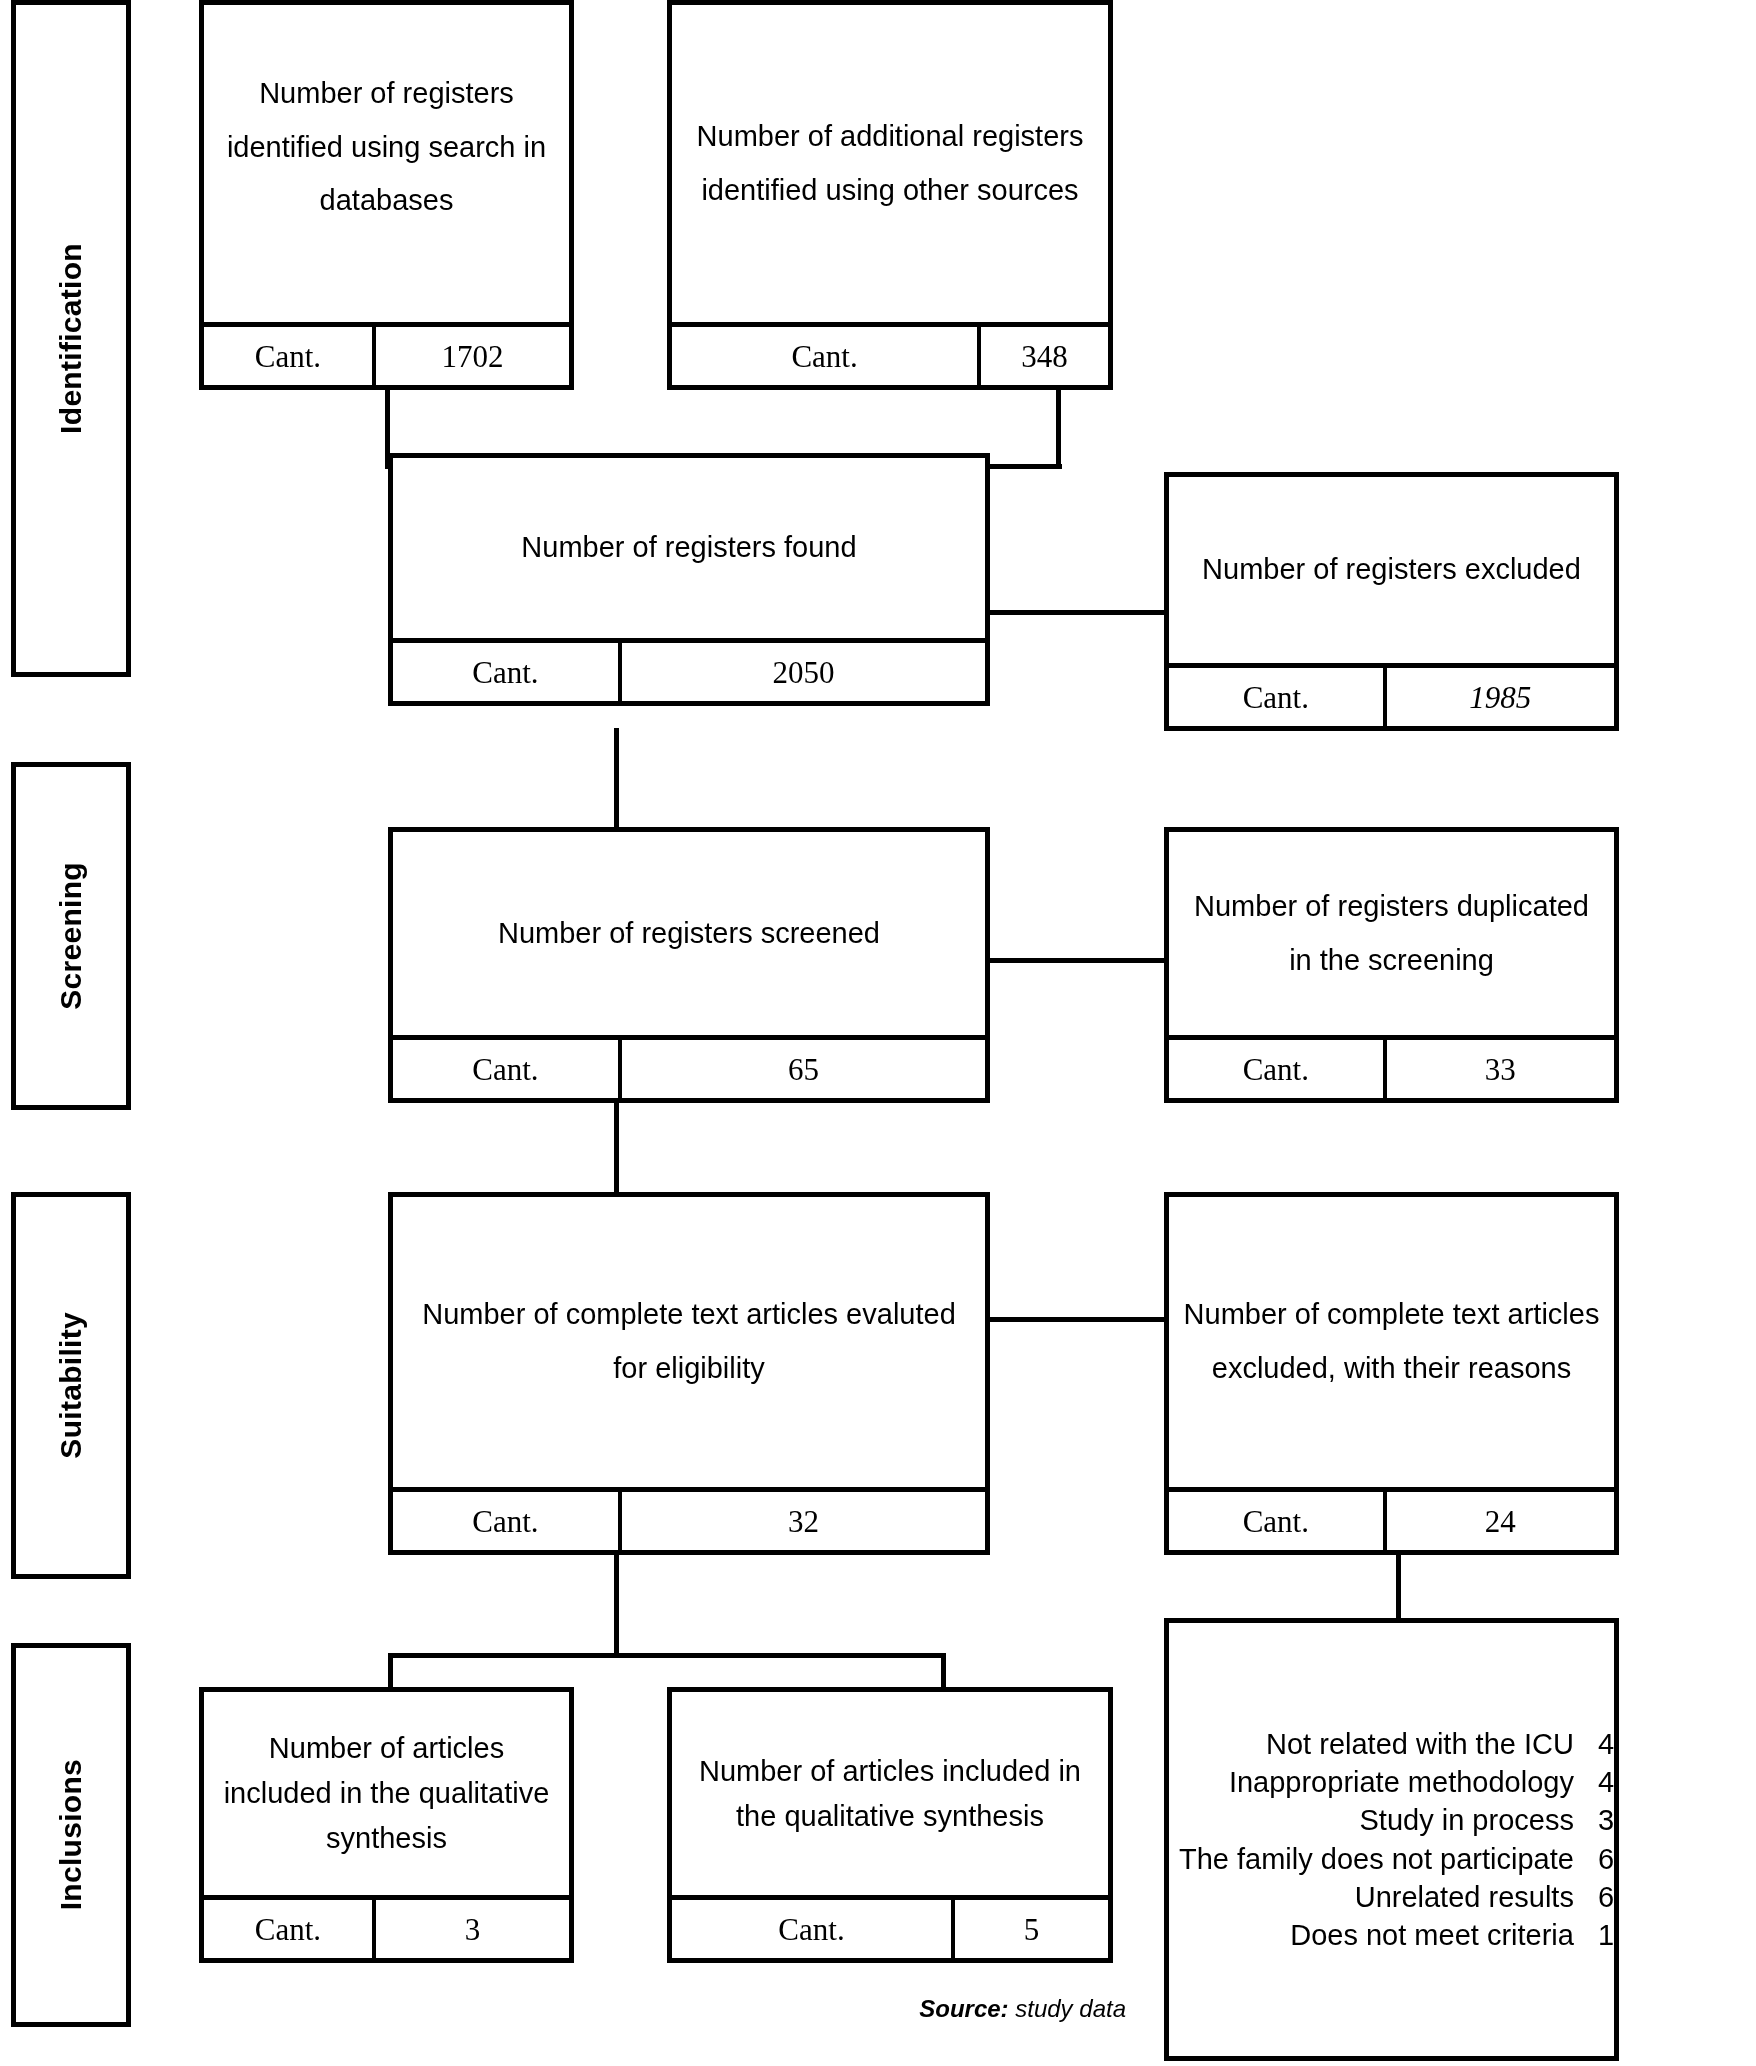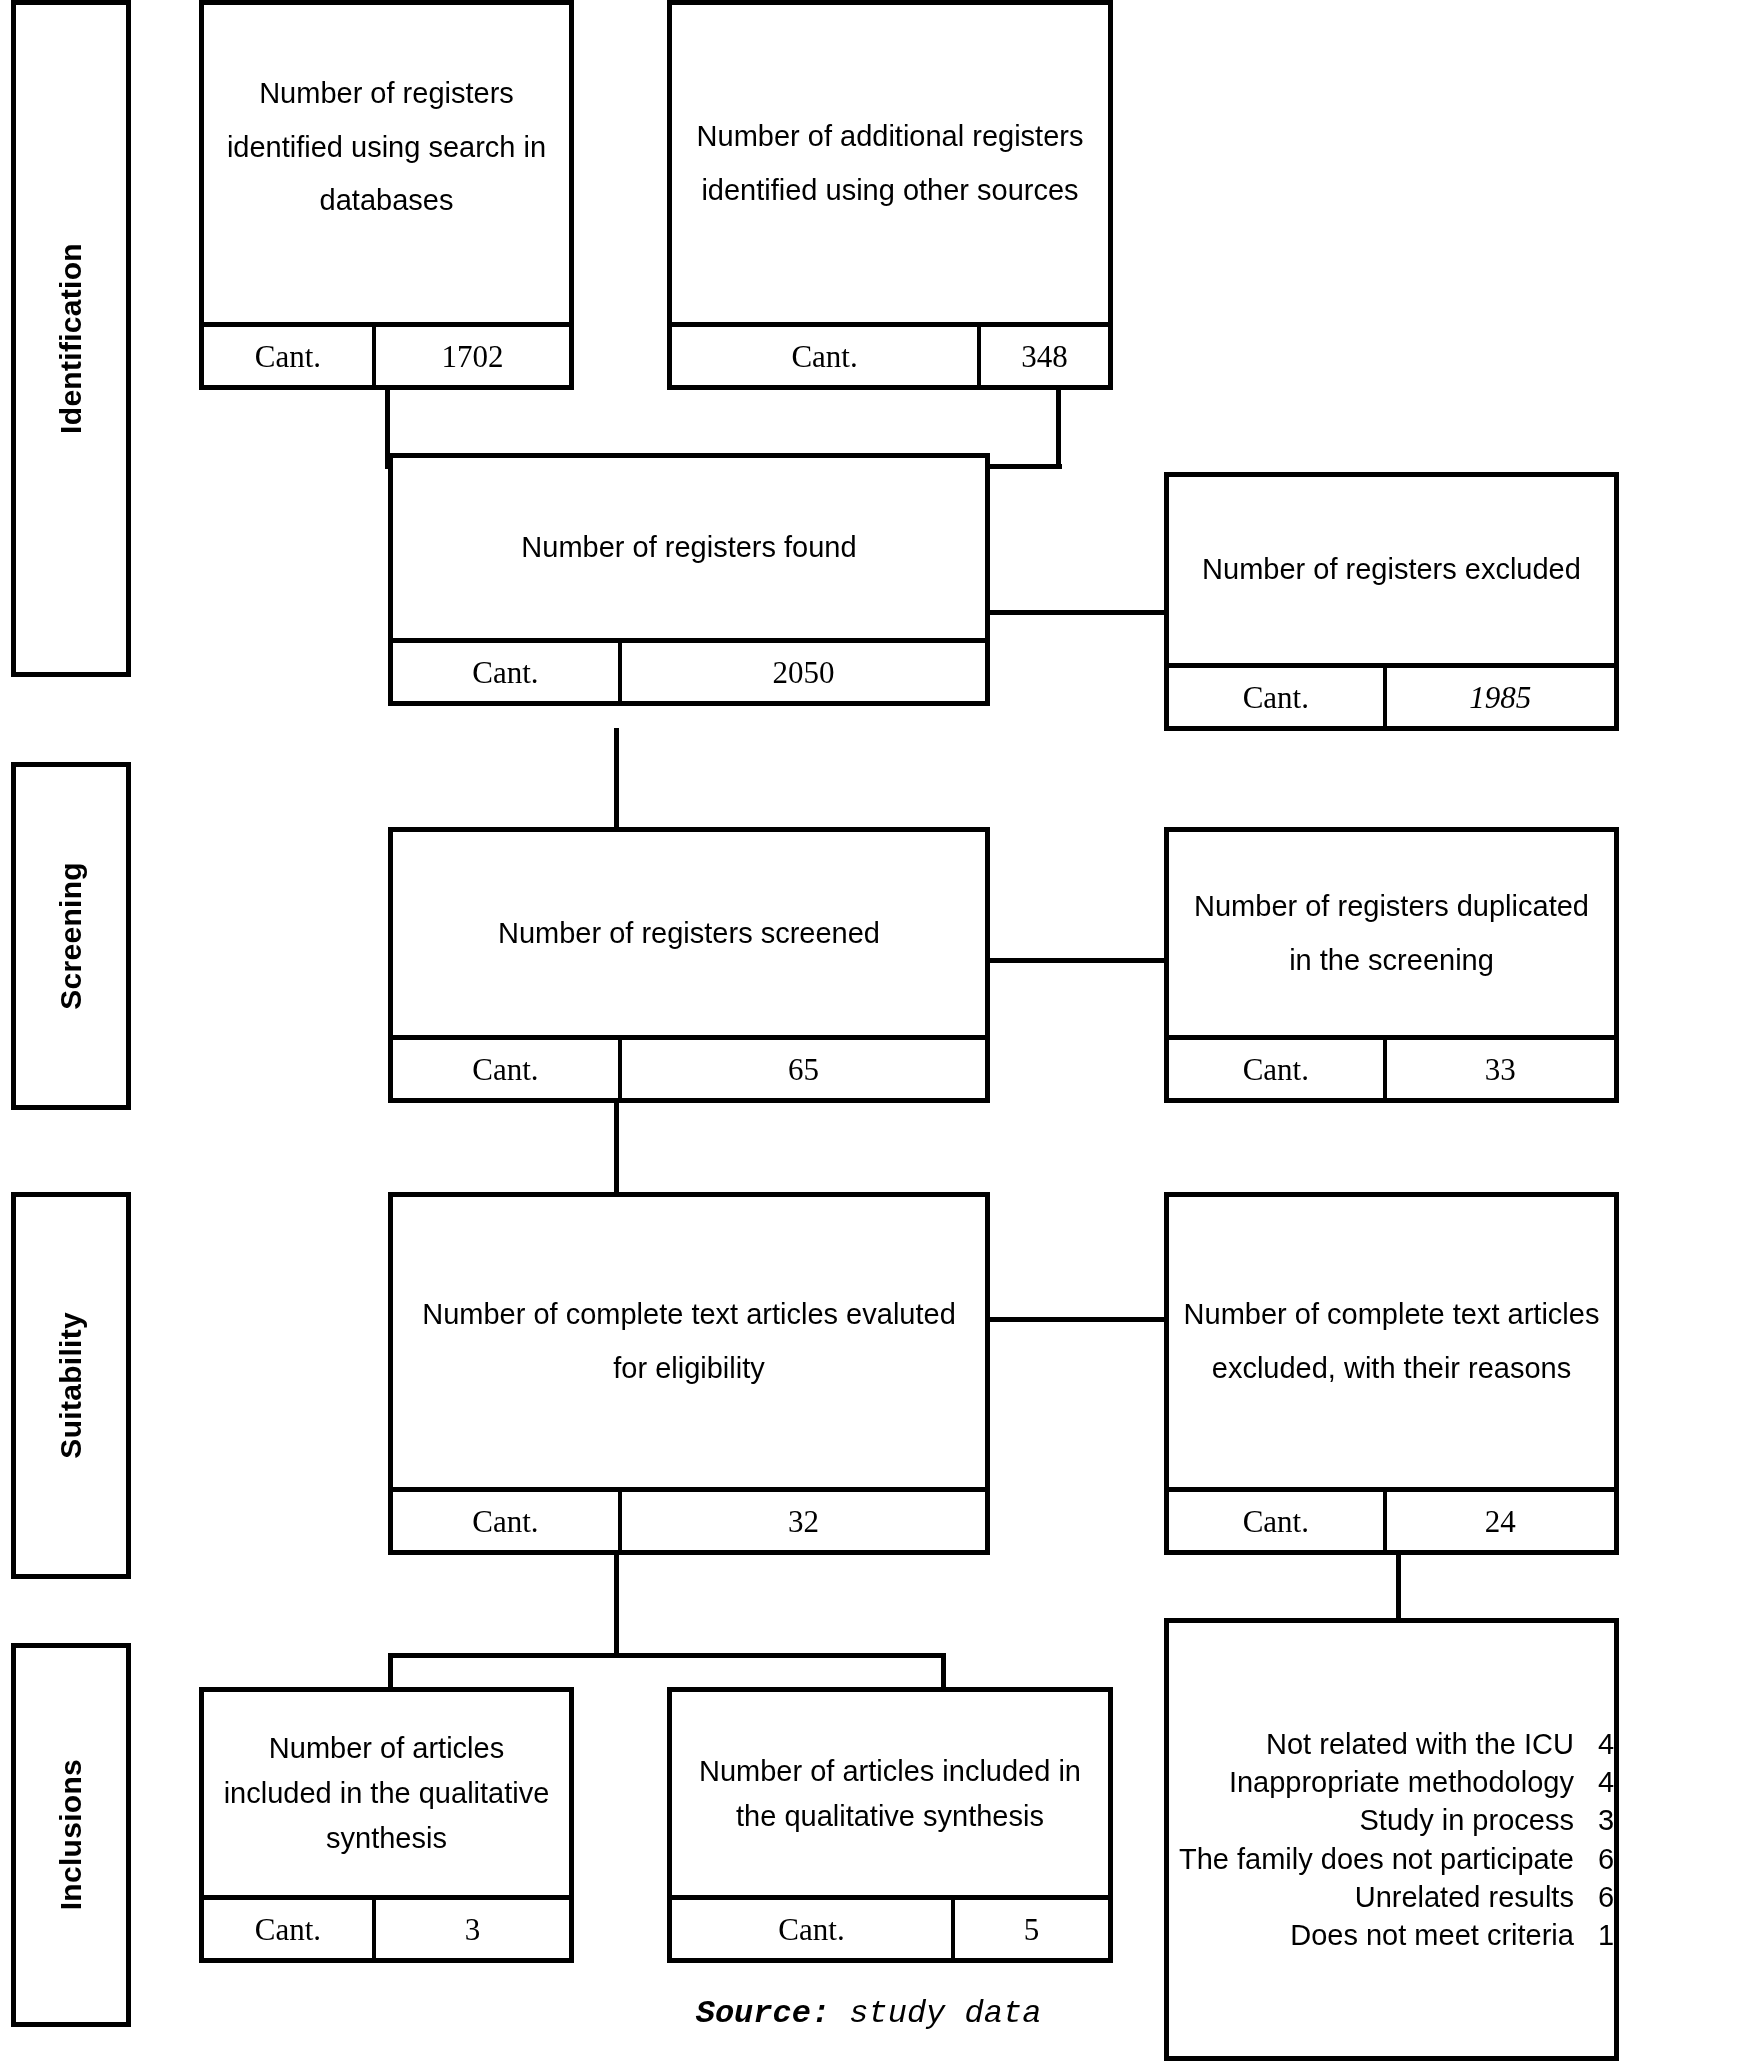--- a/index.html
+++ b/index.html
@@ -92,25 +92,24 @@
   .reason-text { text-align: right; padding-right: 24px !important; white-space: nowrap; }
   .reason-count { text-align: right; white-space: nowrap; }
 
   
   .conn { background: #000; }
   .conn-v { width: 5.4px; }
   .conn-h { height: 5.4px; }
 
   
   .caption {
-    font-size: 32px;
+    font-size: 24px;
     font-style: italic;
     white-space: nowrap;
-    text-align: center;
-    font-family: Liberation Mono, monospace;
+    text-align: right;
   }
   .caption b { font-style: italic; font-weight: bold; }
 </style>
 </head>
 <body>
 
 <div id="canvas">
 
   <div class="abs stage-box" style="left:10.8px; top:0px; width:120px; height:677px;">
     <span class="stage-label">Identification</span>

